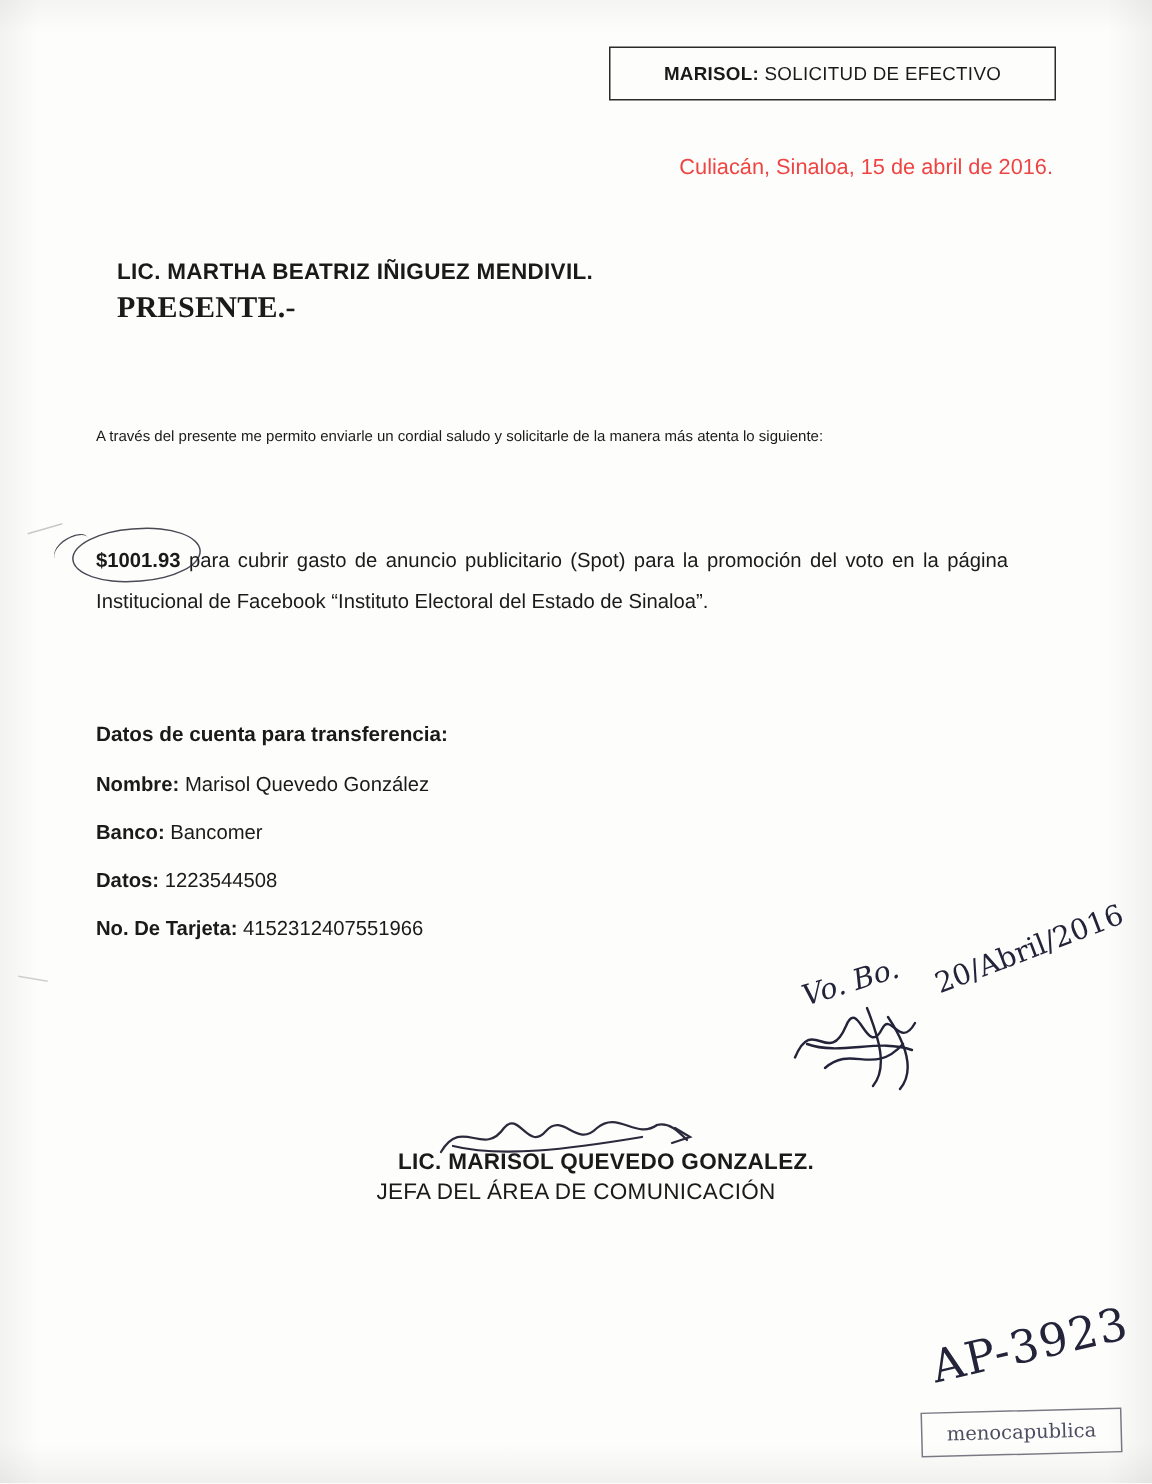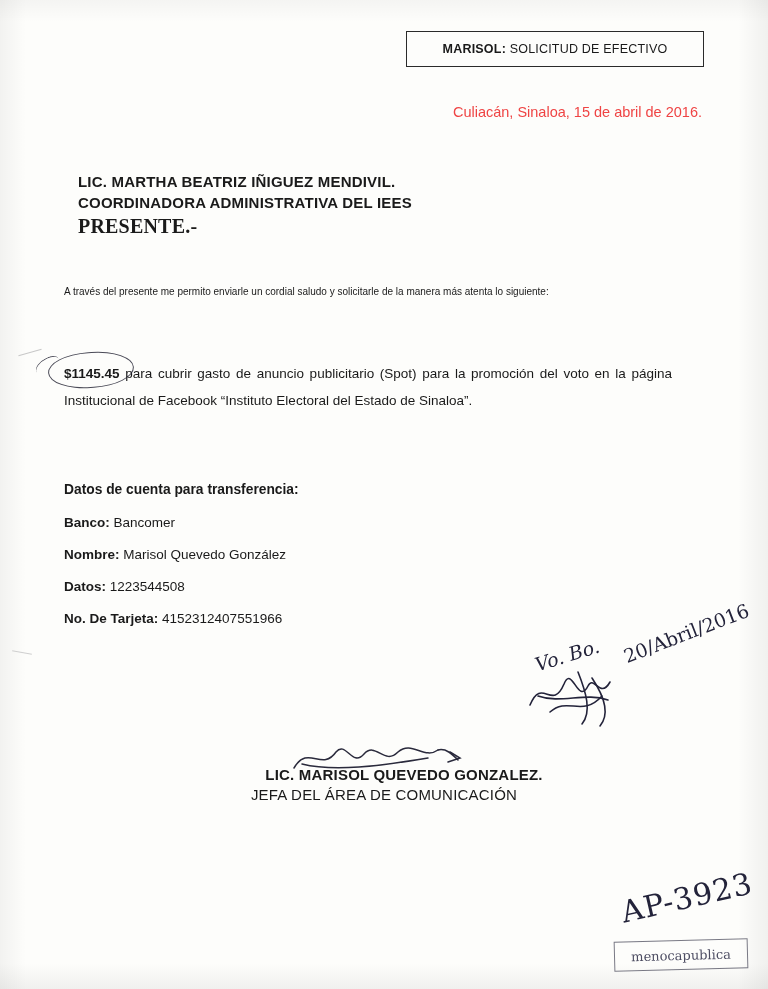--- a/index.html
+++ b/index.html
@@ -279,41 +279,40 @@
     <div class="asunto-text">
       <span class="lbl">MARISOL:</span>
       <span class="val">SOLICITUD DE EFECTIVO</span>
     </div>
   </div>
 
   <div class="date-line">Culiacán, Sinaloa, 15 de abril de 2016.</div>
 
   <div class="addressee">
     <div class="ln1">LIC. MARTHA BEATRIZ IÑIGUEZ MENDIVIL.</div>
-    <div class="ln2">COORDINADORA ADMINISTRATIVA  DEL IEES</div>
     <div class="ln3">PRESENTE.-</div>
   </div>
 
   <div class="para1">A través del presente me permito enviarle un cordial saludo y solicitarle de la manera más atenta lo siguiente:</div>
 
   <div class="para2">
-    <span class="amount">$1145.45</span><span> para cubrir gasto de anuncio publicitario (Spot) para la promoción del voto en la página Institucional de Facebook “Instituto Electoral del Estado de Sinaloa”.</span>
+    <span class="amount">$1001.93</span><span> para cubrir gasto de anuncio publicitario (Spot) para la promoción del voto en la página Institucional de Facebook “Instituto Electoral del Estado de Sinaloa”.</span>
   </div>
   <div class="amount-circle"></div>
 
   <div class="bank-block">
     <div class="bank-title">Datos de cuenta para transferencia:</div>
 
+    <div class="bank-row">
+      <span class="k">Nombre:</span>
+      <span class="v">Marisol Quevedo González</span>
+    </div>
     <div class="bank-row">
       <span class="k">Banco:</span>
       <span class="v">Bancomer</span>
-    </div>
-    <div class="bank-row">
-      <span class="k">Nombre:</span>
-      <span class="v">Marisol Quevedo González</span>
     </div>
     <div class="bank-row">
       <span class="k">Datos:</span>
       <span class="v">1223544508</span>
     </div>
     <div class="bank-row">
       <span class="k">No. De Tarjeta:</span>
       <span class="v">4152312407551966</span>
     </div>
   </div>

